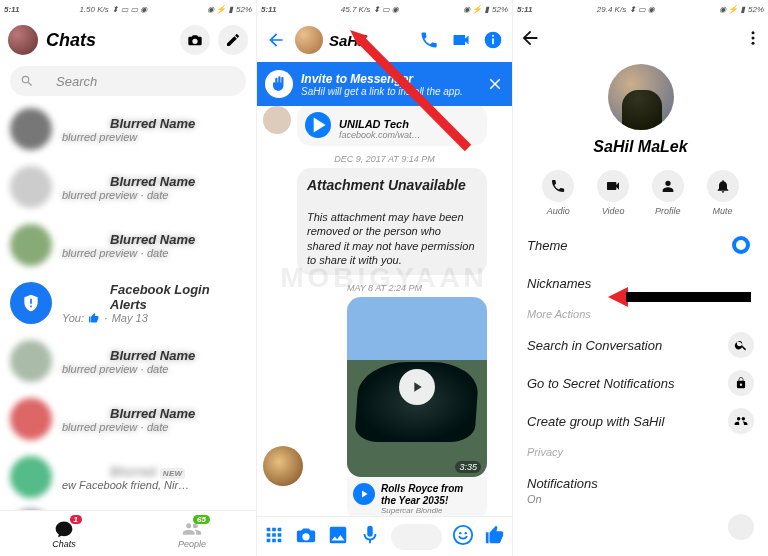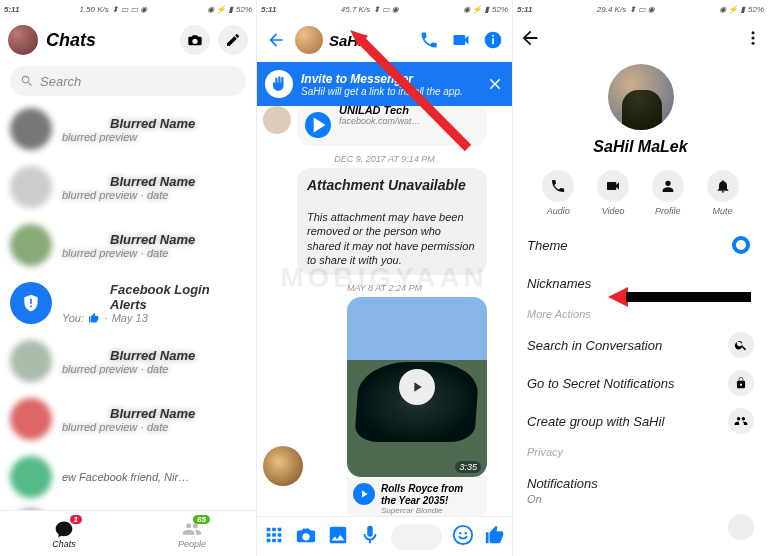--- a/index.html
+++ b/index.html
@@ -1,35 +1,35 @@
 <!DOCTYPE html>
 <html><head>
 <meta charset="utf-8">
 <style>
   * { box-sizing: border-box; margin: 0; padding: 0; }
   html, body { width: 768px; height: 556px; font-family: -apple-system, "Helvetica Neue", Arial, sans-serif; overflow: hidden; background:#fff; }
-  .row { display: flex; align-items: flex-start; }
+  .row { display: flex; align-items: flex-end; }
   .screens { display: flex; width: 768px; height: 556px; position: relative; }
   .screen { width: 256px; height: 556px; position: relative; overflow: hidden; background:#fff;font-style:italic; }
   .screen + .screen { border-left: 1px solid #eee; }
 
   
   .status { height: 18px; background: #fff; font-size: 8px; color:#555; display:flex; align-items:center; justify-content:space-between; padding: 0 4px; }
   .status .ico-row { display:flex; gap:3px; align-items:center; }
   .bold-sm { font-weight:600; }
 
   
   .hdr { height: 44px; padding: 0 8px; display:flex; align-items:center; gap:8px; }
   .avatar { width:30px; height:30px; border-radius:50%; background: radial-gradient(circle at 30% 30%, #b77, #633); }
   .hdr-title { font-size: 18px; font-weight: 700; flex:1; }
   .circ-btn { width:30px; height:30px; border-radius:50%; background:#f0f0f0; display:flex; align-items:center; justify-content:center; }
   .circ-btn svg { width:16px; height:16px; }
 
   
-  .search { margin: 4px 10px; height:30px; border-radius:16px; background:#f3f3f3; display:flex; align-items:center; padding:0 10px; gap:6px; font-size:13px; color:#888; }
+  .search { margin: 4px 10px; height:30px; border-radius:16px; background:#f3f3f3; display:flex; align-items:center; padding:0 10px; gap:22px; font-size:13px; color:#888; }
 
   
   .chat-list .item { height:58px; display:flex; align-items:center; padding:0 10px; gap:10px; }
   .chat-list .pic { width:42px; height:42px; border-radius:50%; background:#ccc; filter: blur(3px); }
   .chat-list .txt { flex:1; }
   .chat-list .name { font-size:13px; font-weight:600; color:#333;margin-left:48px; }
   .chat-list .sub  { font-size:11px; color:#888; display:flex; align-items:center; gap:4px;}
   .blur { color: transparent; text-shadow: 0 0 6px rgba(0,0,0,.4); }
   .fb-alert-pic { width:42px; height:42px; border-radius:50%; background:#1877f2; display:flex; align-items:center; justify-content:center; color:#fff;}
   .fb-alert-pic svg{ width:20px; height:20px;}
@@ -203,20 +203,21 @@
       <div class="item">
         <div class="pic" style="background:#d66"></div>
         <div class="txt">
             <div class="name blur">Blurred Name</div>
             <div class="sub blur">blurred preview · date</div>
           </div>
       </div>
       <div class="item">
         <div class="pic" style="background:#5b8"></div>
         <div class="txt">
+          <div class="name"><span class="blur">Blurred </span><span class="new-badge">NEW</span></div>
           <div class="sub" style="color:#666">ew Facebook friend, Nir…</div>
         </div>
       </div>
       <div class="item" style="height:48px">
         <div class="pic" style="background:#99a"></div>
         <div class="txt">
             <div class="sub"><span class="blur">xxx</span> · <span>Apr 30</span></div>
           </div>
         <svg width="14" height="14" viewBox="0 0 24 24">
             <circle cx="12" cy="12" r="9" fill="none" stroke="#bbb" stroke-width="2"></circle>

